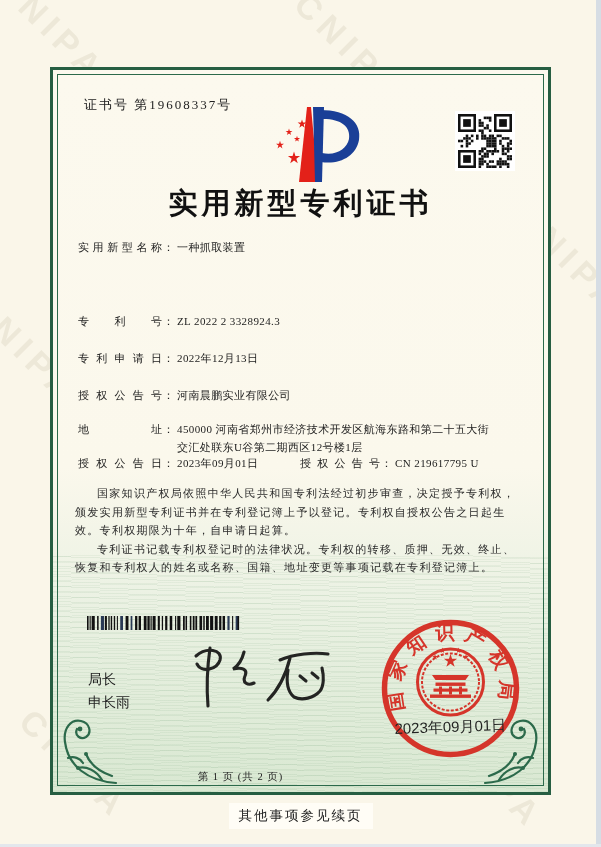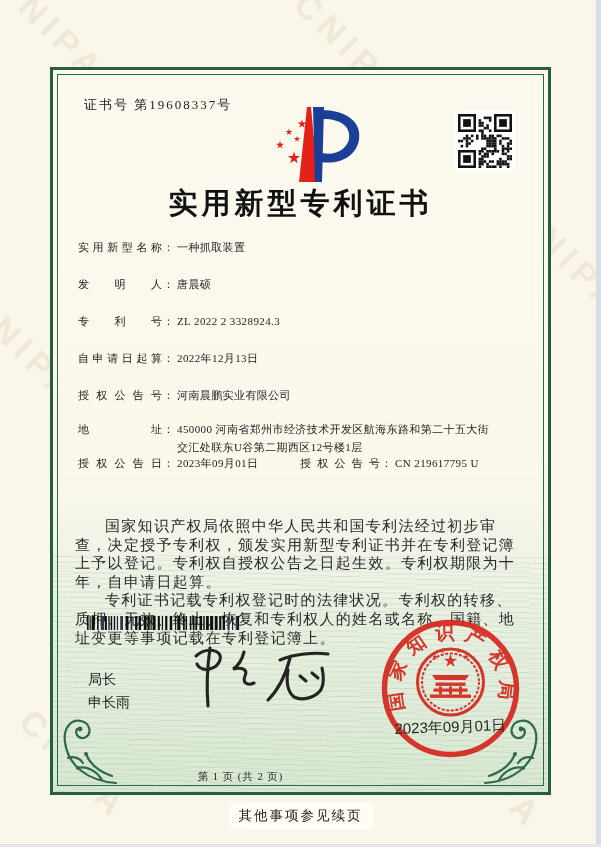--- a/index.html
+++ b/index.html
@@ -34,22 +34,22 @@
 
   .frow{position:absolute;left:78px;width:460px;font-size:11px;color:#1d1d1d;}
   .flabel{display:inline-block;width:84px;text-align:justify;text-align-last:justify;}
   .fcolon{margin:0 3px 0 1px;}
   .fval{letter-spacing:0.4px;}
   .frow.addr{line-height:18px;}
   .frow.addr .fval{display:inline-block;width:316px;vertical-align:top;}
   .pair2{position:absolute;left:222px;top:0;}
   .pair2 .flabel{width:80px;}
 
-  .paras{position:absolute;left:75px;top:484px;width:452px;font-size:15px;
-      line-height:18.6px;letter-spacing:1.3px;color:#2a2a2a;margin-top:33px;}
+  .paras{position:absolute;left:75px;top:484px;width:452px;font-size:11px;
+      line-height:18.6px;letter-spacing:1.3px;color:#2a2a2a;}
   .paras p{margin:0;text-indent:2em;}
 
   .barcode{position:absolute;left:87px;top:616px;}
   .director{position:absolute;left:88px;top:668px;font-family:"Liberation Sans",sans-serif;
       font-size:14px;color:#222;line-height:23px;}
   .signature{position:absolute;left:172px;top:636px;}
   .seal{position:absolute;left:378px;top:616px;opacity:0.93;}
 
   .flourish{position:absolute;}
   .page-indicator{position:absolute;left:0;top:770px;width:481px;text-align:center;
@@ -253,28 +253,25 @@
       <rect x="36" y="51.42857142857143" width="2.5714285714285716" height="2.5714285714285716" fill="#111"></rect>
       <rect x="41.142857142857146" y="51.42857142857143" width="2.5714285714285716" height="2.5714285714285716" fill="#111"></rect>
       <rect x="48.85714285714286" y="51.42857142857143" width="2.5714285714285716" height="2.5714285714285716" fill="#111"></rect>
     </svg>
 
   <div class="title">实用新型专利证书</div>
 
   <div class="frow" style="top:240px;">
     <span class="flabel">实用新型名称</span><span class="fcolon">：</span><span class="fval">一种抓取装置</span>
   </div>
-  <div class="frow" style="top:277px;">
-    <span class="flabel">发明人</span><span class="fcolon">：</span><span class="fval">唐晨硕</span>
-  </div>
   <div class="frow" style="top:314px;">
     <span class="flabel">专利号</span><span class="fcolon">：</span><span class="fval">ZL 2022 2 3328924.3</span>
   </div>
   <div class="frow" style="top:351px;">
-    <span class="flabel">自申请日起算</span><span class="fcolon">：</span><span class="fval">2022年12月13日</span>
+    <span class="flabel">专利申请日</span><span class="fcolon">：</span><span class="fval">2022年12月13日</span>
   </div>
   <div class="frow" style="top:388px;">
     <span class="flabel">授权公告号</span><span class="fcolon">：</span><span class="fval">河南晨鹏实业有限公司</span>
   </div>
   <div class="frow addr" style="top:420px;">
     <span class="flabel">地址</span><span class="fcolon">：</span><span class="fval">450000 河南省郑州市经济技术开发区航海东路和第二十五大街交汇处联东U谷第二期西区12号楼1层</span>
   </div>
   <div class="frow" style="top:456px;">
     <span class="flabel">授权公告日</span><span class="fcolon">：</span><span class="fval">2023年09月01日</span>
     <span class="pair2">

